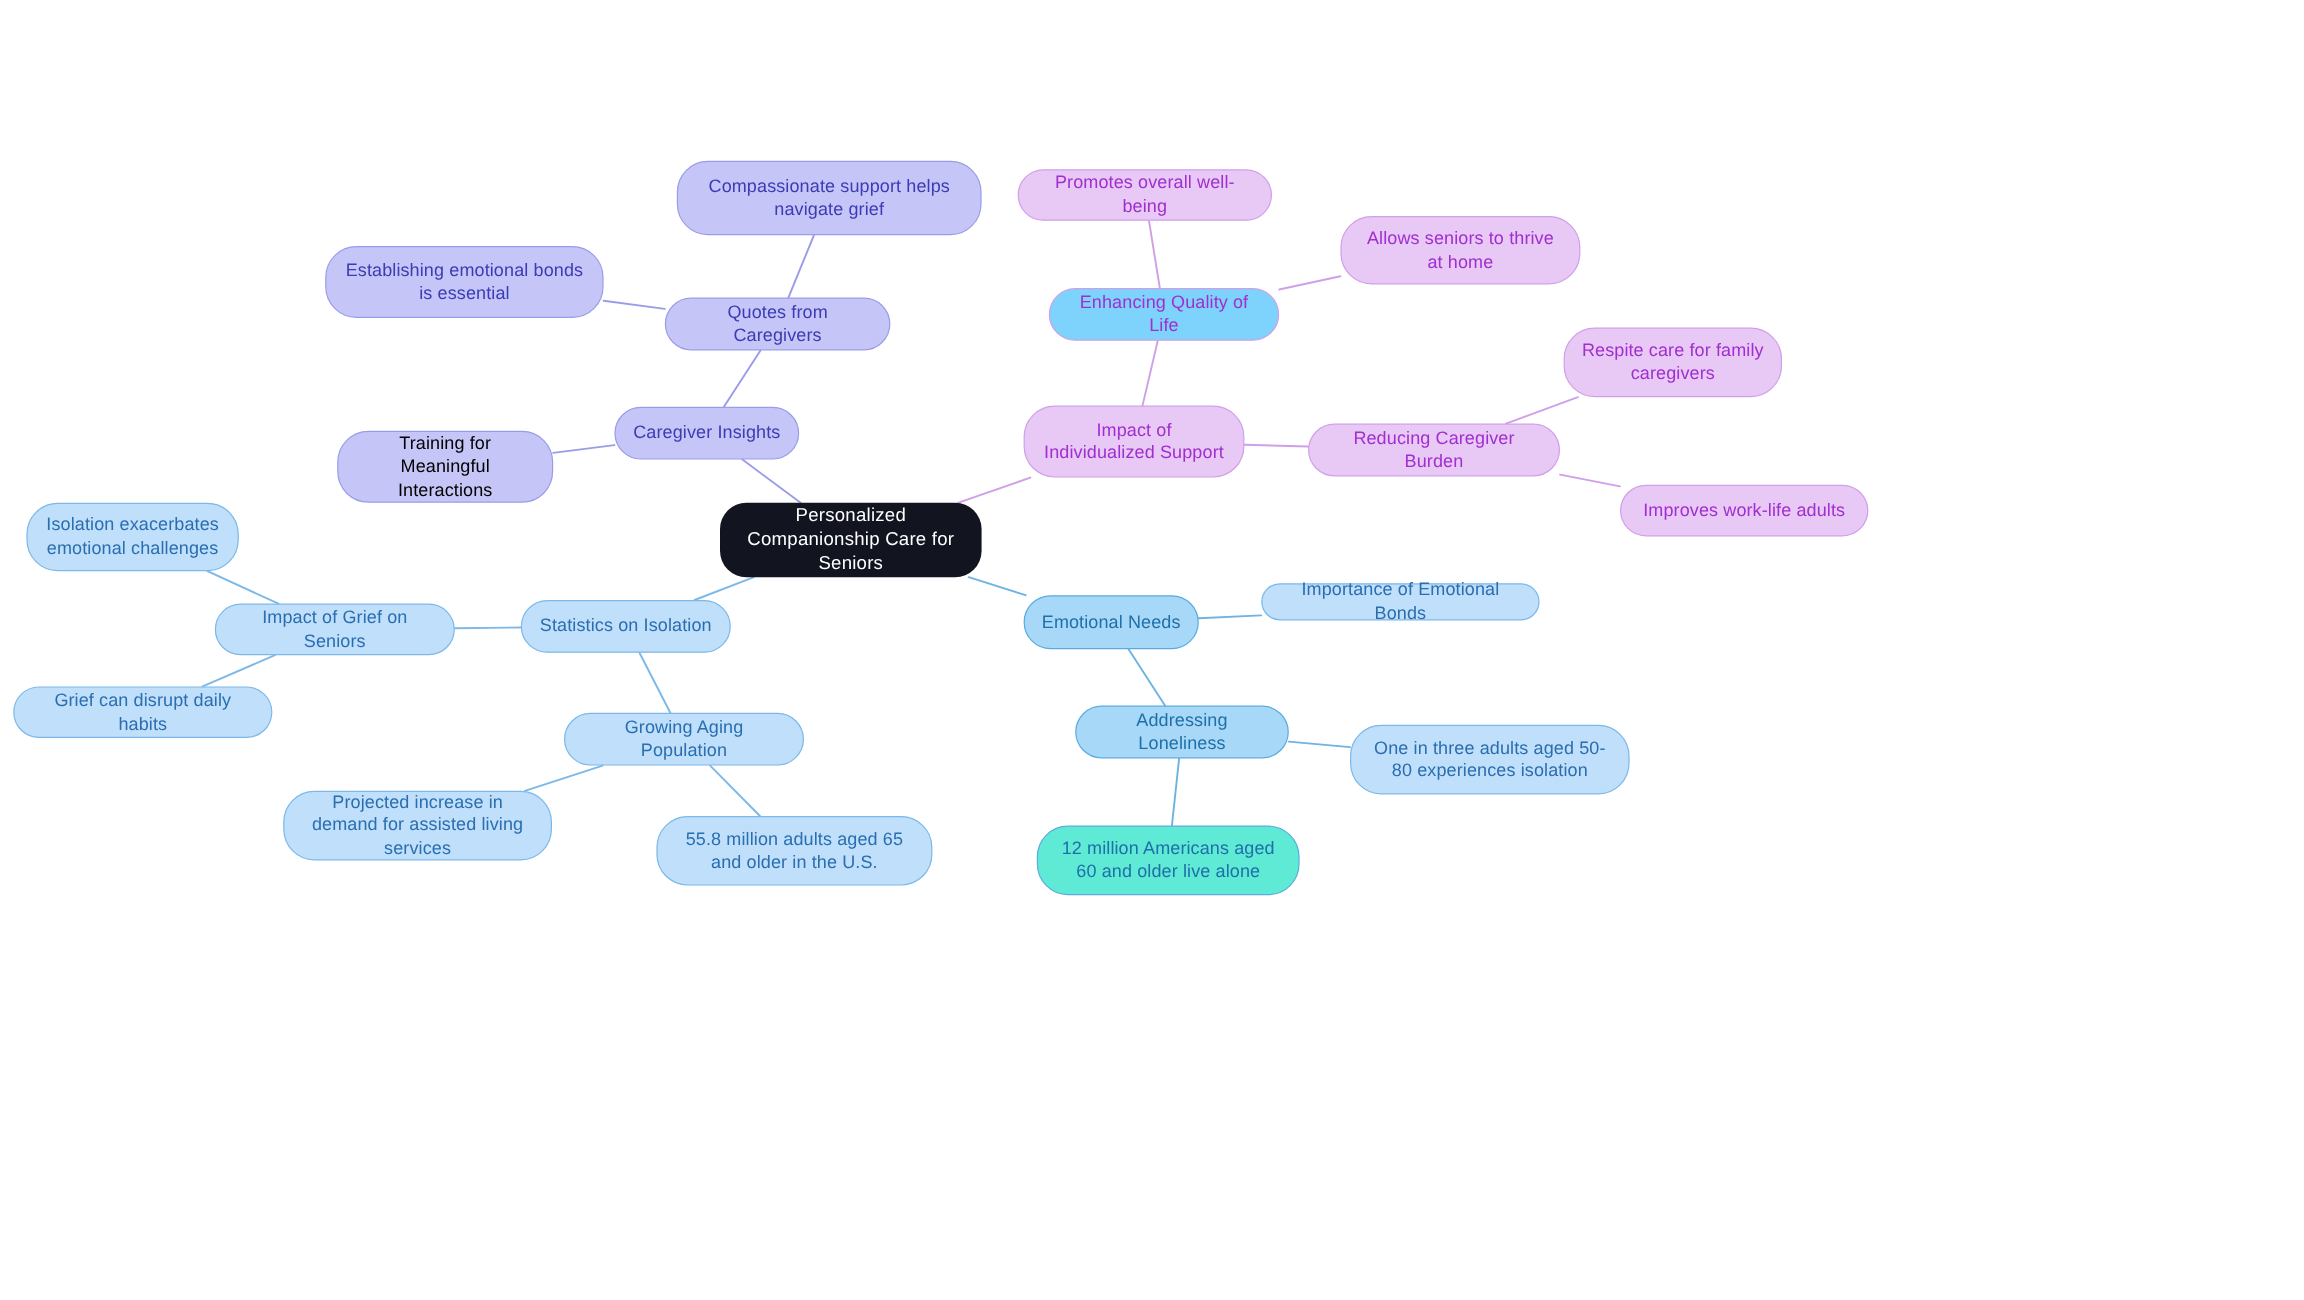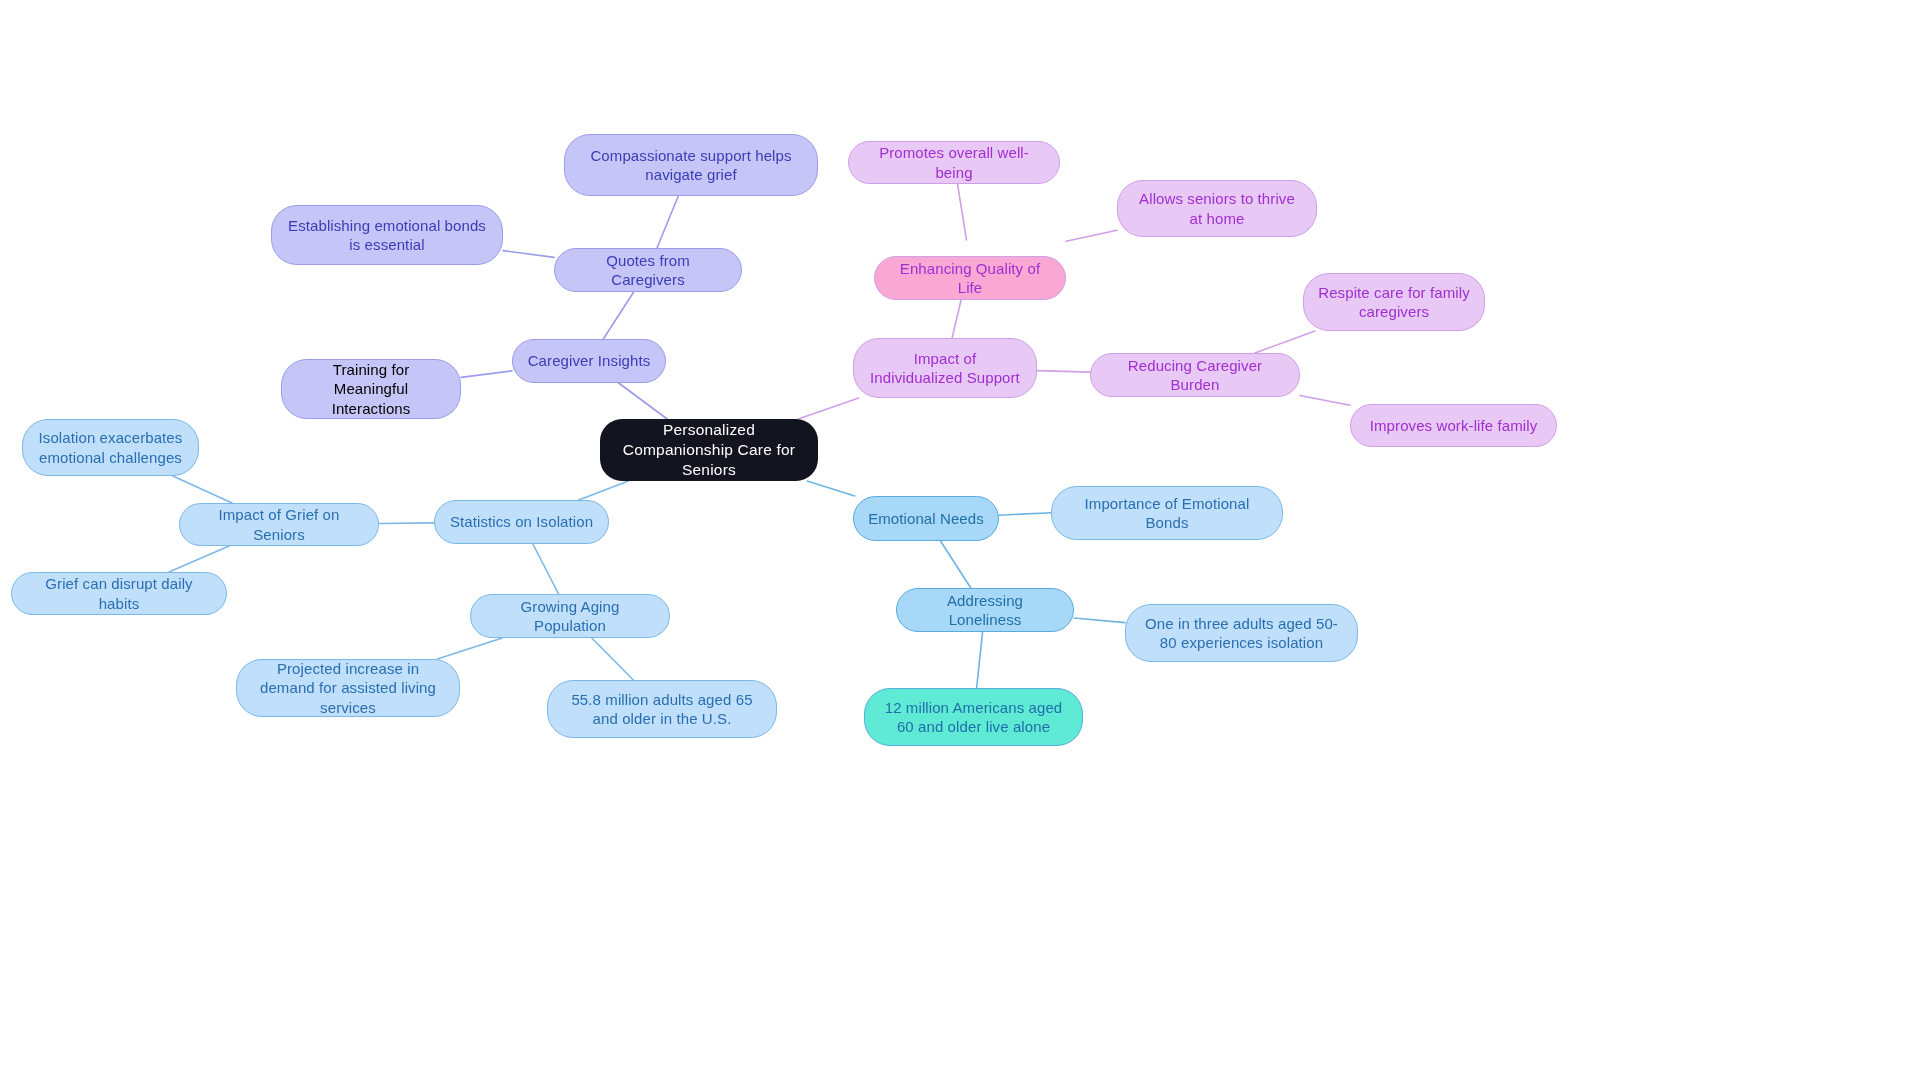--- a/index.html
+++ b/index.html
@@ -93,42 +93,42 @@
       </div>
       <div class="node" style="left: 271px; top: 205px; width: 232px; height: 60px; font-size: 15px; background: rgb(197, 198, 247); color: rgb(59, 59, 181); border-color: rgb(155, 156, 232);">
         <span class="node-label">Establishing emotional bonds is essential</span>
       </div>
       <div class="node" style="left: 281px; top: 359px; width: 180px; height: 60px; font-size: 15px; background: rgb(197, 198, 247); color: #000000; border-color: rgb(155, 156, 232);">
         <span class="node-label">Training for Meaningful Interactions</span>
       </div>
       <div class="node" style="left: 853px; top: 338px; width: 184px; height: 60px; font-size: 15px; background: rgb(232, 200, 245); color: rgb(160, 46, 208); border-color: rgb(207, 160, 232);">
         <span class="node-label">Impact of Individualized Support</span>
       </div>
-      <div class="node" style="left: 874px; top: 240px; width: 192px; height: 44px; font-size: 15px; background: #f9a8d4; color: rgb(160, 46, 208); border-color: rgb(207, 160, 232); margin-top: 16px;">
+      <div class="node" style="left: 874px; top: 240px; width: 192px; height: 44px; font-size: 15px; background: #7dd3fc; color: rgb(160, 46, 208); border-color: rgb(207, 160, 232);">
         <span class="node-label">Enhancing Quality of Life</span>
       </div>
       <div class="node" style="left: 848px; top: 141px; width: 212px; height: 43px; font-size: 15px; background: rgb(232, 200, 245); color: rgb(160, 46, 208); border-color: rgb(207, 160, 232);">
         <span class="node-label">Promotes overall well-being</span>
       </div>
       <div class="node" style="left: 1117px; top: 180px; width: 200px; height: 57px; font-size: 15px; background: rgb(232, 200, 245); color: rgb(160, 46, 208); border-color: rgb(207, 160, 232);">
         <span class="node-label">Allows seniors to thrive at home</span>
       </div>
       <div class="node" style="left: 1090px; top: 353px; width: 210px; height: 44px; font-size: 15px; background: rgb(232, 200, 245); color: rgb(160, 46, 208); border-color: rgb(207, 160, 232);">
         <span class="node-label">Reducing Caregiver Burden</span>
       </div>
       <div class="node" style="left: 1303px; top: 273px; width: 182px; height: 58px; font-size: 15px; background: rgb(232, 200, 245); color: rgb(160, 46, 208); border-color: rgb(207, 160, 232);">
         <span class="node-label">Respite care for family caregivers</span>
       </div>
       <div class="node" style="left: 1350px; top: 404px; width: 207px; height: 43px; font-size: 15px; background: rgb(232, 200, 245); color: rgb(160, 46, 208); border-color: rgb(207, 160, 232);">
-        <span class="node-label">Improves work-life family</span>
+        <span class="node-label">Improves work-life adults</span>
       </div>
       <div class="node" style="left: 853px; top: 496px; width: 146px; height: 45px; font-size: 15px; background: rgb(168, 216, 248); color: rgb(31, 111, 168); border-color: rgb(88, 172, 223);">
         <span class="node-label">Emotional Needs</span>
       </div>
-      <div class="node" style="left: 1051px; top: 486px; width: 232px; height: 54px; font-size: 15px; background: rgb(191, 223, 251); color: rgb(42, 110, 176); border-color: rgb(124, 184, 232);">
+      <div class="node" style="left: 1051px; top: 486px; width: 232px; height: 31px; font-size: 15px; background: rgb(191, 223, 251); color: rgb(42, 110, 176); border-color: rgb(124, 184, 232);">
         <span class="node-label">Importance of Emotional Bonds</span>
       </div>
       <div class="node" style="left: 896px; top: 588px; width: 178px; height: 44px; font-size: 15px; background: rgb(168, 216, 248); color: rgb(31, 111, 168); border-color: rgb(88, 172, 223);">
         <span class="node-label">Addressing Loneliness</span>
       </div>
       <div class="node" style="left: 1125px; top: 604px; width: 233px; height: 58px; font-size: 15px; background: rgb(191, 223, 251); color: rgb(42, 110, 176); border-color: rgb(124, 184, 232);">
         <span class="node-label">One in three adults aged 50-80 experiences isolation</span>
       </div>
       <div class="node" style="left: 864px; top: 688px; width: 219px; height: 58px; font-size: 15px; background: #5eead4; color: rgb(31, 111, 168); border-color: rgb(88, 172, 223);">
         <span class="node-label">12 million Americans aged 60 and older live alone</span>

